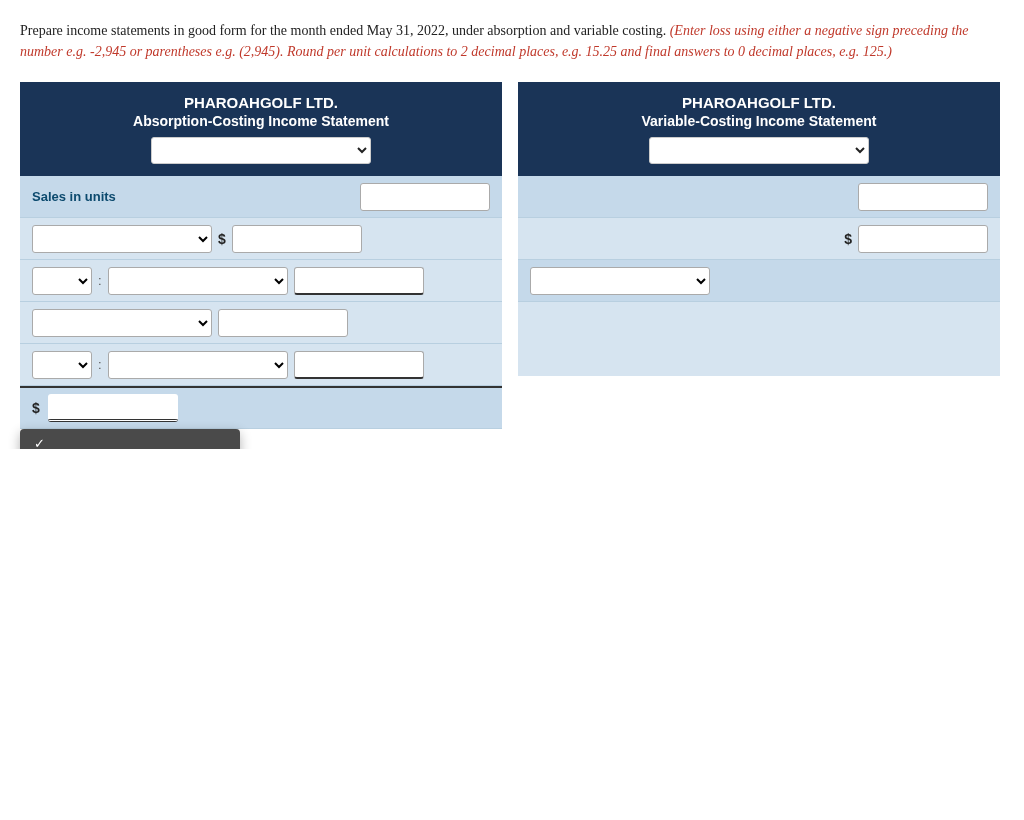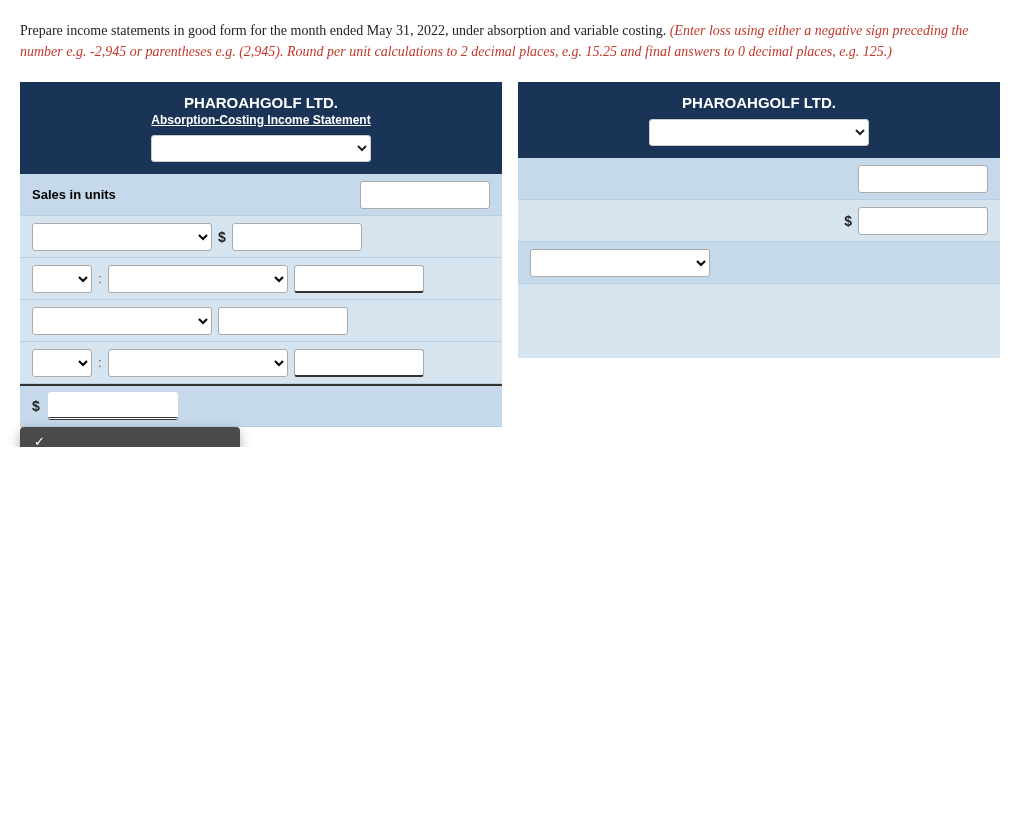--- a/index.html
+++ b/index.html
@@ -36,24 +36,23 @@
       color: #fff;
       text-align: center;
       padding: 12px 16px;
       font-weight: bold;
     }
     .panel-header .company {
       font-size: 15px;
       font-weight: bold;
     }
     .panel-header .subtitle {
-      font-size: 12px;
+      font-size: 14px;
       font-weight: bold;
       margin-top: 2px;
-      text-decoration: underline;
     }
     .panel-header-dropdown {
       margin-top: 8px;
       display: flex;
       justify-content: center;
     }
     .panel-header-dropdown select {
       width: 220px;
       padding: 4px 8px;
       border: 1px solid #ccc;
@@ -70,21 +69,21 @@
       display: flex;
       align-items: center;
       padding: 6px 12px;
       border-bottom: 1px solid #b8cfe0;
       background: #d6e4f0;
       min-height: 42px;
     }
     .panel-row .row-label {
       flex: 0 0 160px;
       font-size: 13px;
-      color: #000000;
+      color: #0c4a6e;
       font-weight: 600;
     }
     .panel-row .row-controls {
       display: flex;
       align-items: center;
       gap: 6px;
       flex: 1;
     }
     .panel-row select {
       border: 1px solid #aaa;
@@ -275,20 +274,21 @@
         <div class="dm-item">Operating expenses</div>
         <div class="dm-item">Cost of goods available for sale</div>
         <div class="dm-item">Cost of goods manufactured</div>
       </div>
     </div>
   </div>
 
   <div class="panel-right">
     <div class="panel-header" style="background:#1a3457; color:#fff; text-align:center; padding:12px 16px;">
       <div class="company">PHAROAHGOLF LTD.</div>
+      <div class="subtitle">Variable-Costing Income Statement</div>
       <div class="panel-header-dropdown">
         <select style="width:220px; padding:4px 8px; border:1px solid #ccc; border-radius:3px; font-size:13px; background:#fff; color:#222;">
           <option value=""></option>
           <option value="may2022">For the Month Ended May 31, 2022</option>
         </select>
       </div>
     </div>
 
     <div class="panel-body" style="background:#d6e4f0; min-height: 200px;">
 

